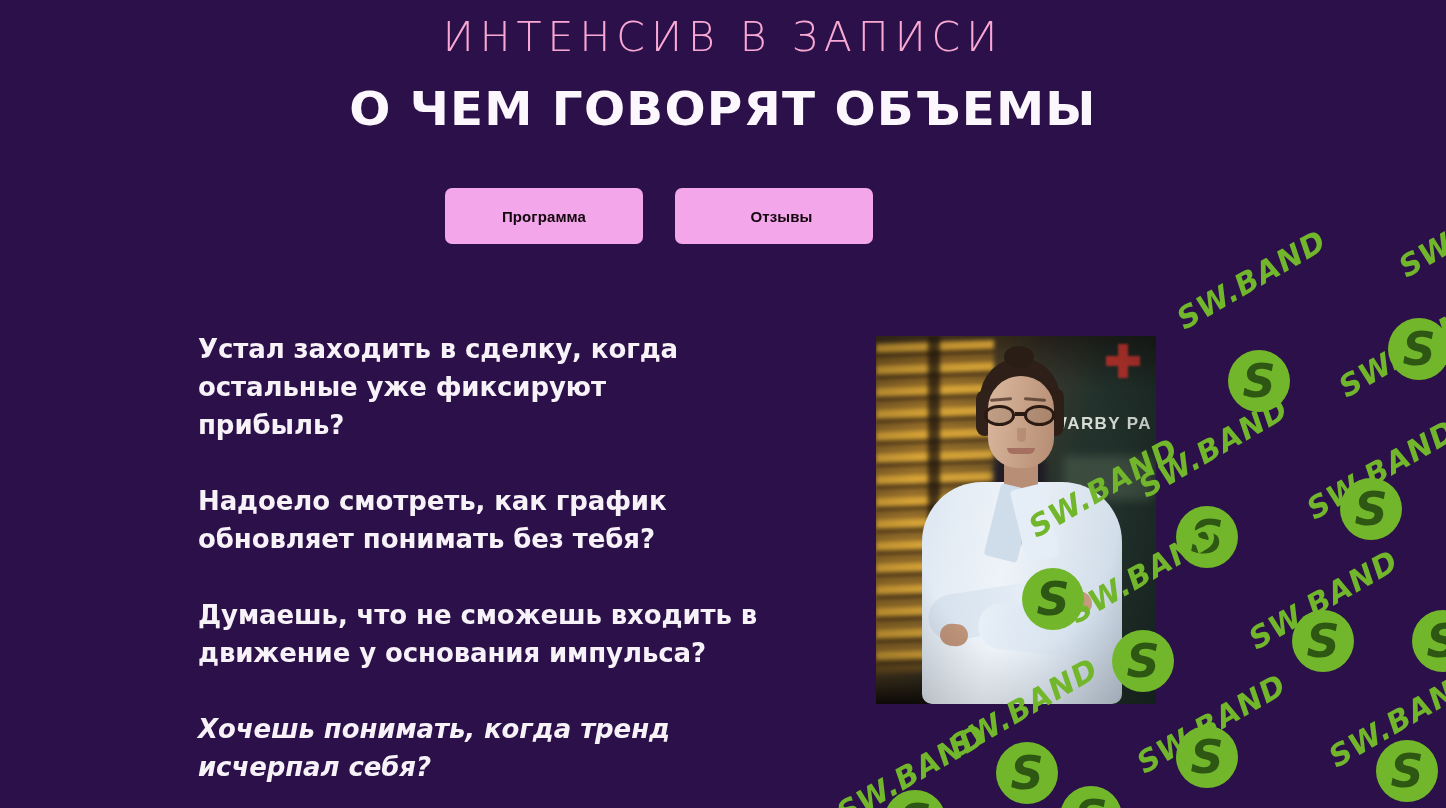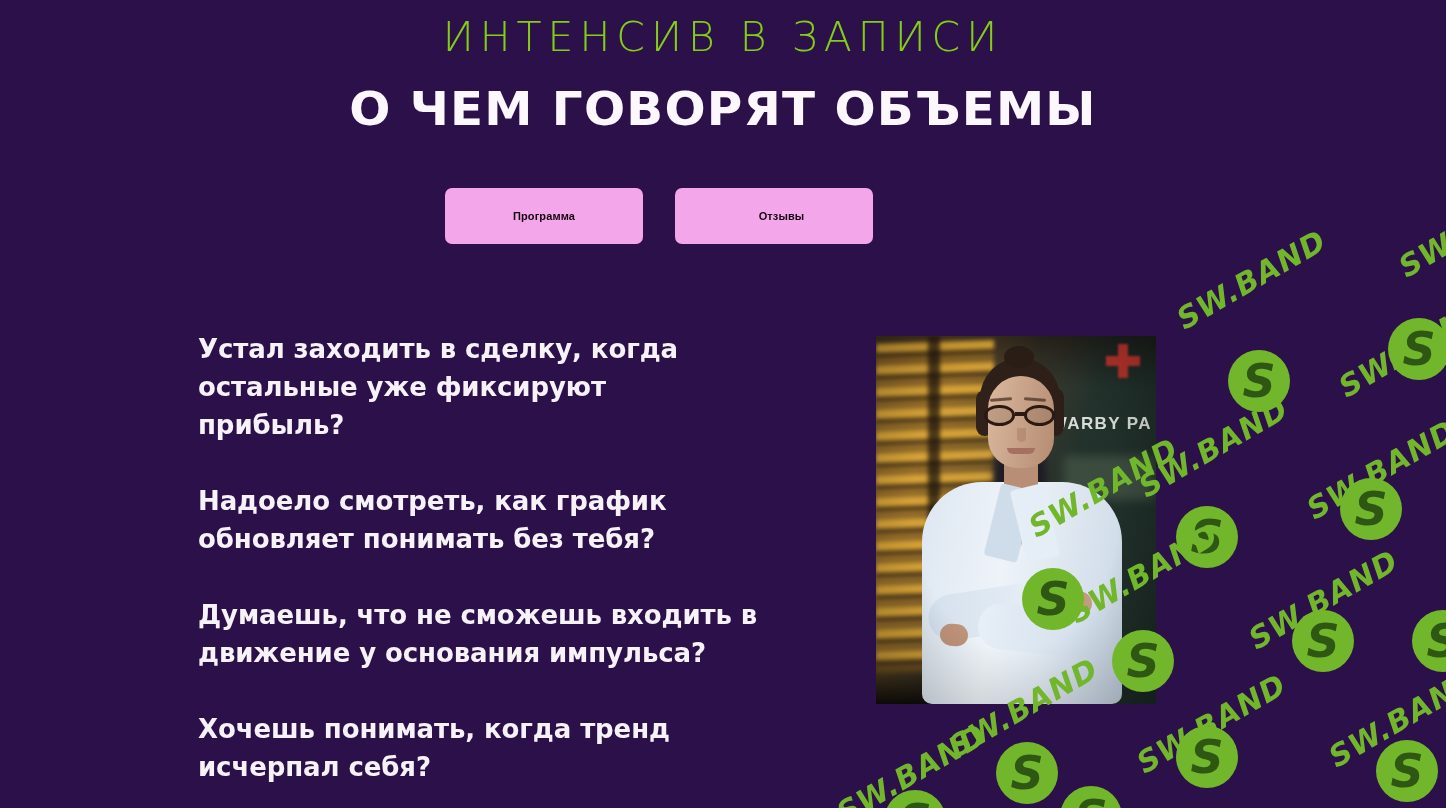--- a/index.html
+++ b/index.html
@@ -33,21 +33,21 @@
     width: 1446px;
     text-align: center;
     padding-top: 14px;
   }
 
   .eyebrow-title {
     font-family: "DejaVu Sans", sans-serif;
     font-weight: 300;
     font-size: 41px;
     letter-spacing: 6px;
-    color: #84cc16;
+    color: #f9a8d4;
     line-height: 1.15;
     white-space: nowrap;
   }
 
   .main-title {
     margin-top: 22px;
     font-family: "DejaVu Sans", sans-serif;
     font-weight: 700;
     font-size: 47px;
     letter-spacing: 1.2px;
@@ -68,21 +68,21 @@
   }
 
   .nav-button {
     height: 56px;
     background: #F3A6E9;
     border: none;
     border-radius: 7px;
     color: #14060F;
     font-family: "Liberation Sans", sans-serif;
     font-weight: 700;
-    font-size: 11px;
+    font-size: 15px;
     letter-spacing: 0.1px;
     cursor: pointer;
     display: flex;
     align-items: center;
     justify-content: center;
     white-space: nowrap;
   }
 
   .nav-button.b0 { width: 198px; }
   .nav-button.b1 { width: 198px; padding-left: 15px; }
@@ -98,21 +98,21 @@
 
   .copy-para {
     font-family: "DejaVu Sans", sans-serif;
     font-weight: 700;
     font-size: 26px;
     line-height: 38px;
     color: #F7F2F8;
     margin-bottom: 38px;
     letter-spacing: -0.1px;
   }
-  .copy-para:last-child { margin-bottom: 0; }
+  .copy-para:last-child { margin-bottom: 0; font-style: italic; }
 
   
   .photo-frame {
     position: absolute;
     left: 876px;
     top: 336px;
     width: 280px;
     height: 368px;
     overflow: hidden;
     background: #1b1410;

